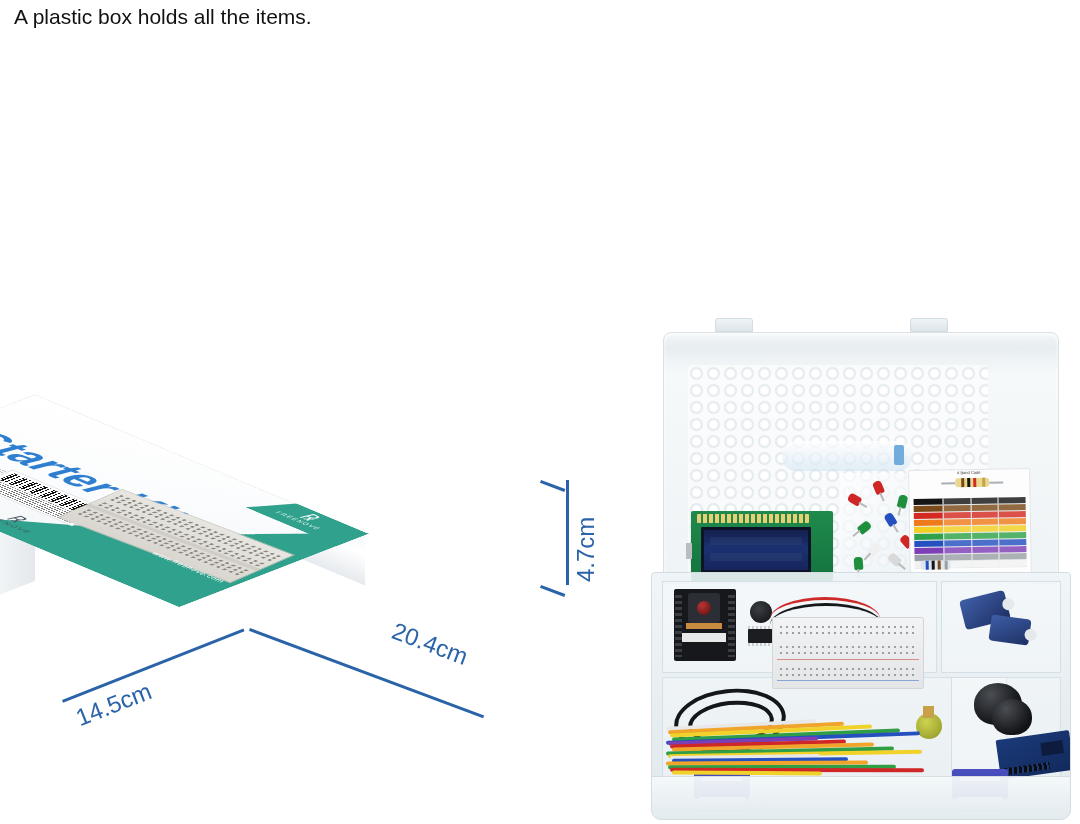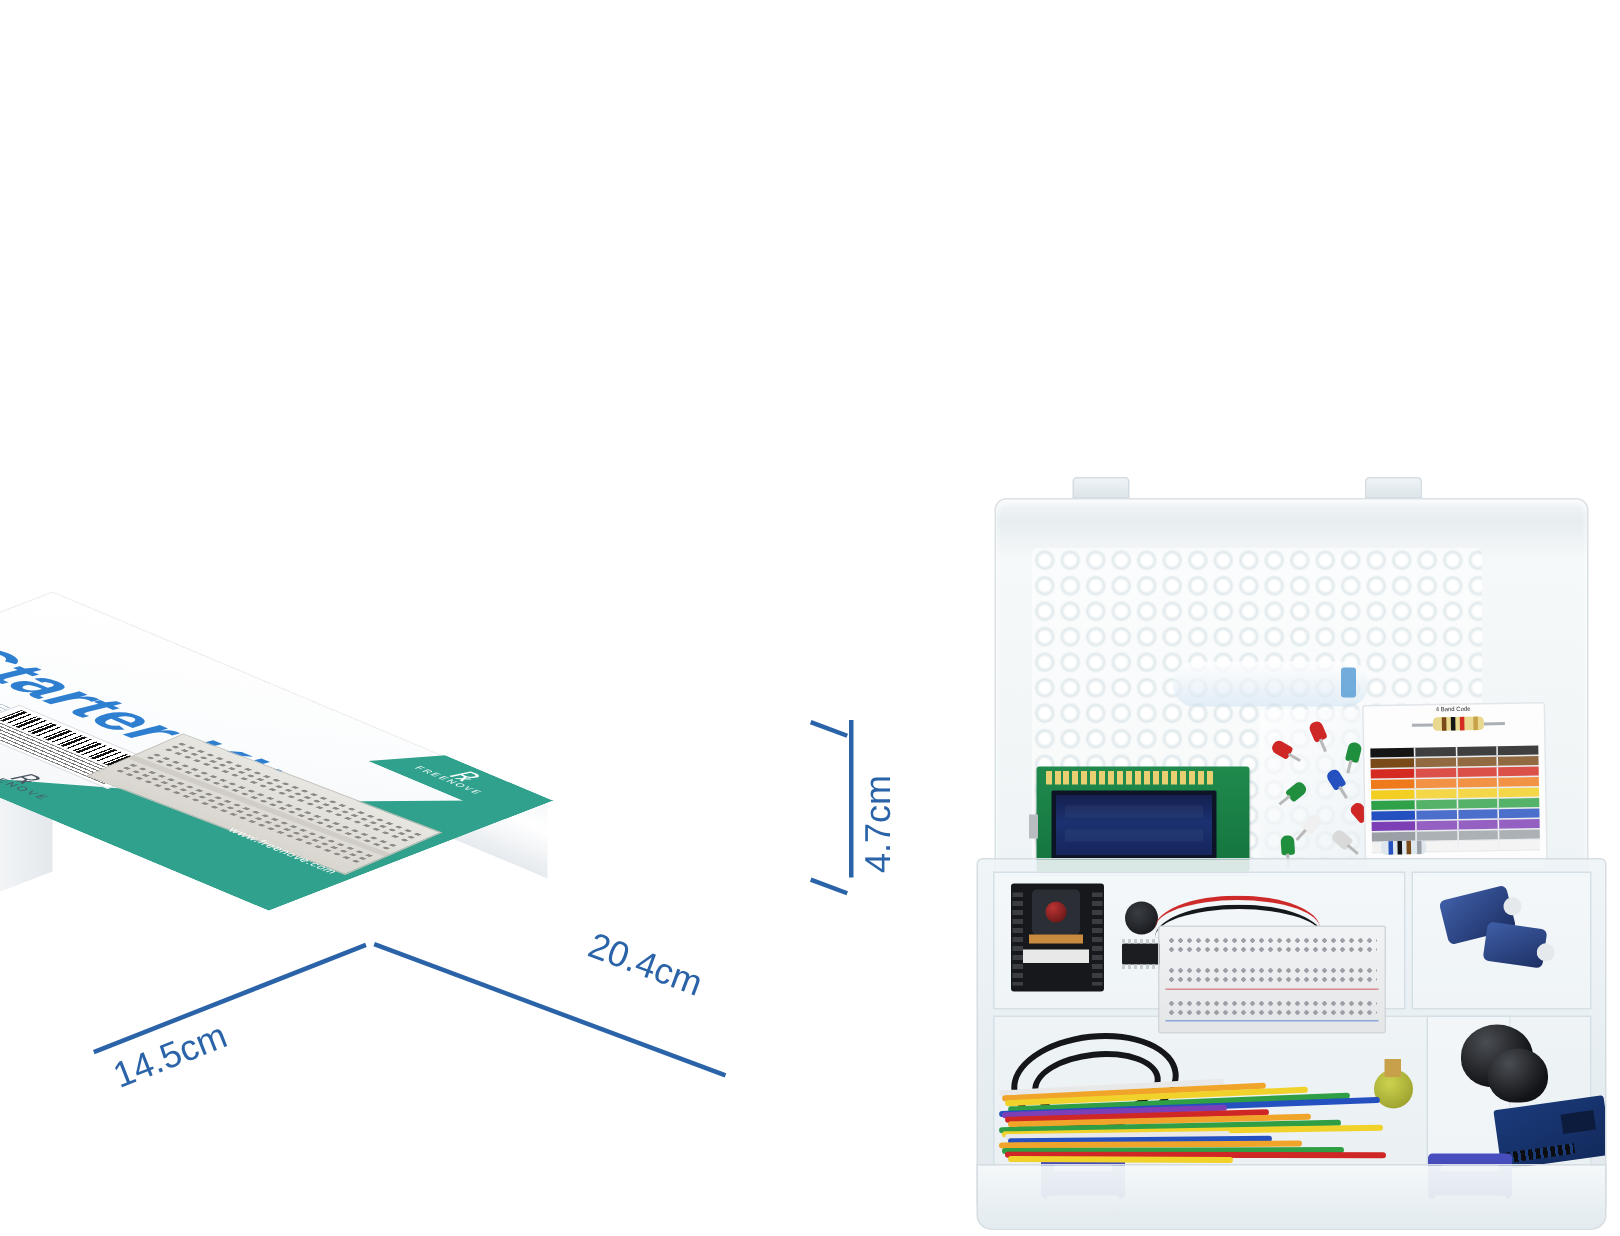--- a/index.html
+++ b/index.html
@@ -296,20 +296,21 @@
   #tray-front {
     position:absolute; left:6px; top:466px; width:420px; height:44px;
     background:linear-gradient(to bottom,rgba(245,249,250,.95),rgba(226,234,238,.95));
     border:1px solid #d5dde2; border-radius:0 0 10px 10px;
   }
 </style>
 </head>
 <body>
 
 <div id="heading">
+  <div id="subtitle">A plastic box holds all the items.</div>
 </div>
 
 <div id="retail-box">
 
   <div class="face" id="box-side"></div>
   <div class="face" id="box-front"></div>
 
   <div class="face" id="box-top">
     <div class="swoosh"></div>
     <div class="swoosh2"></div>

